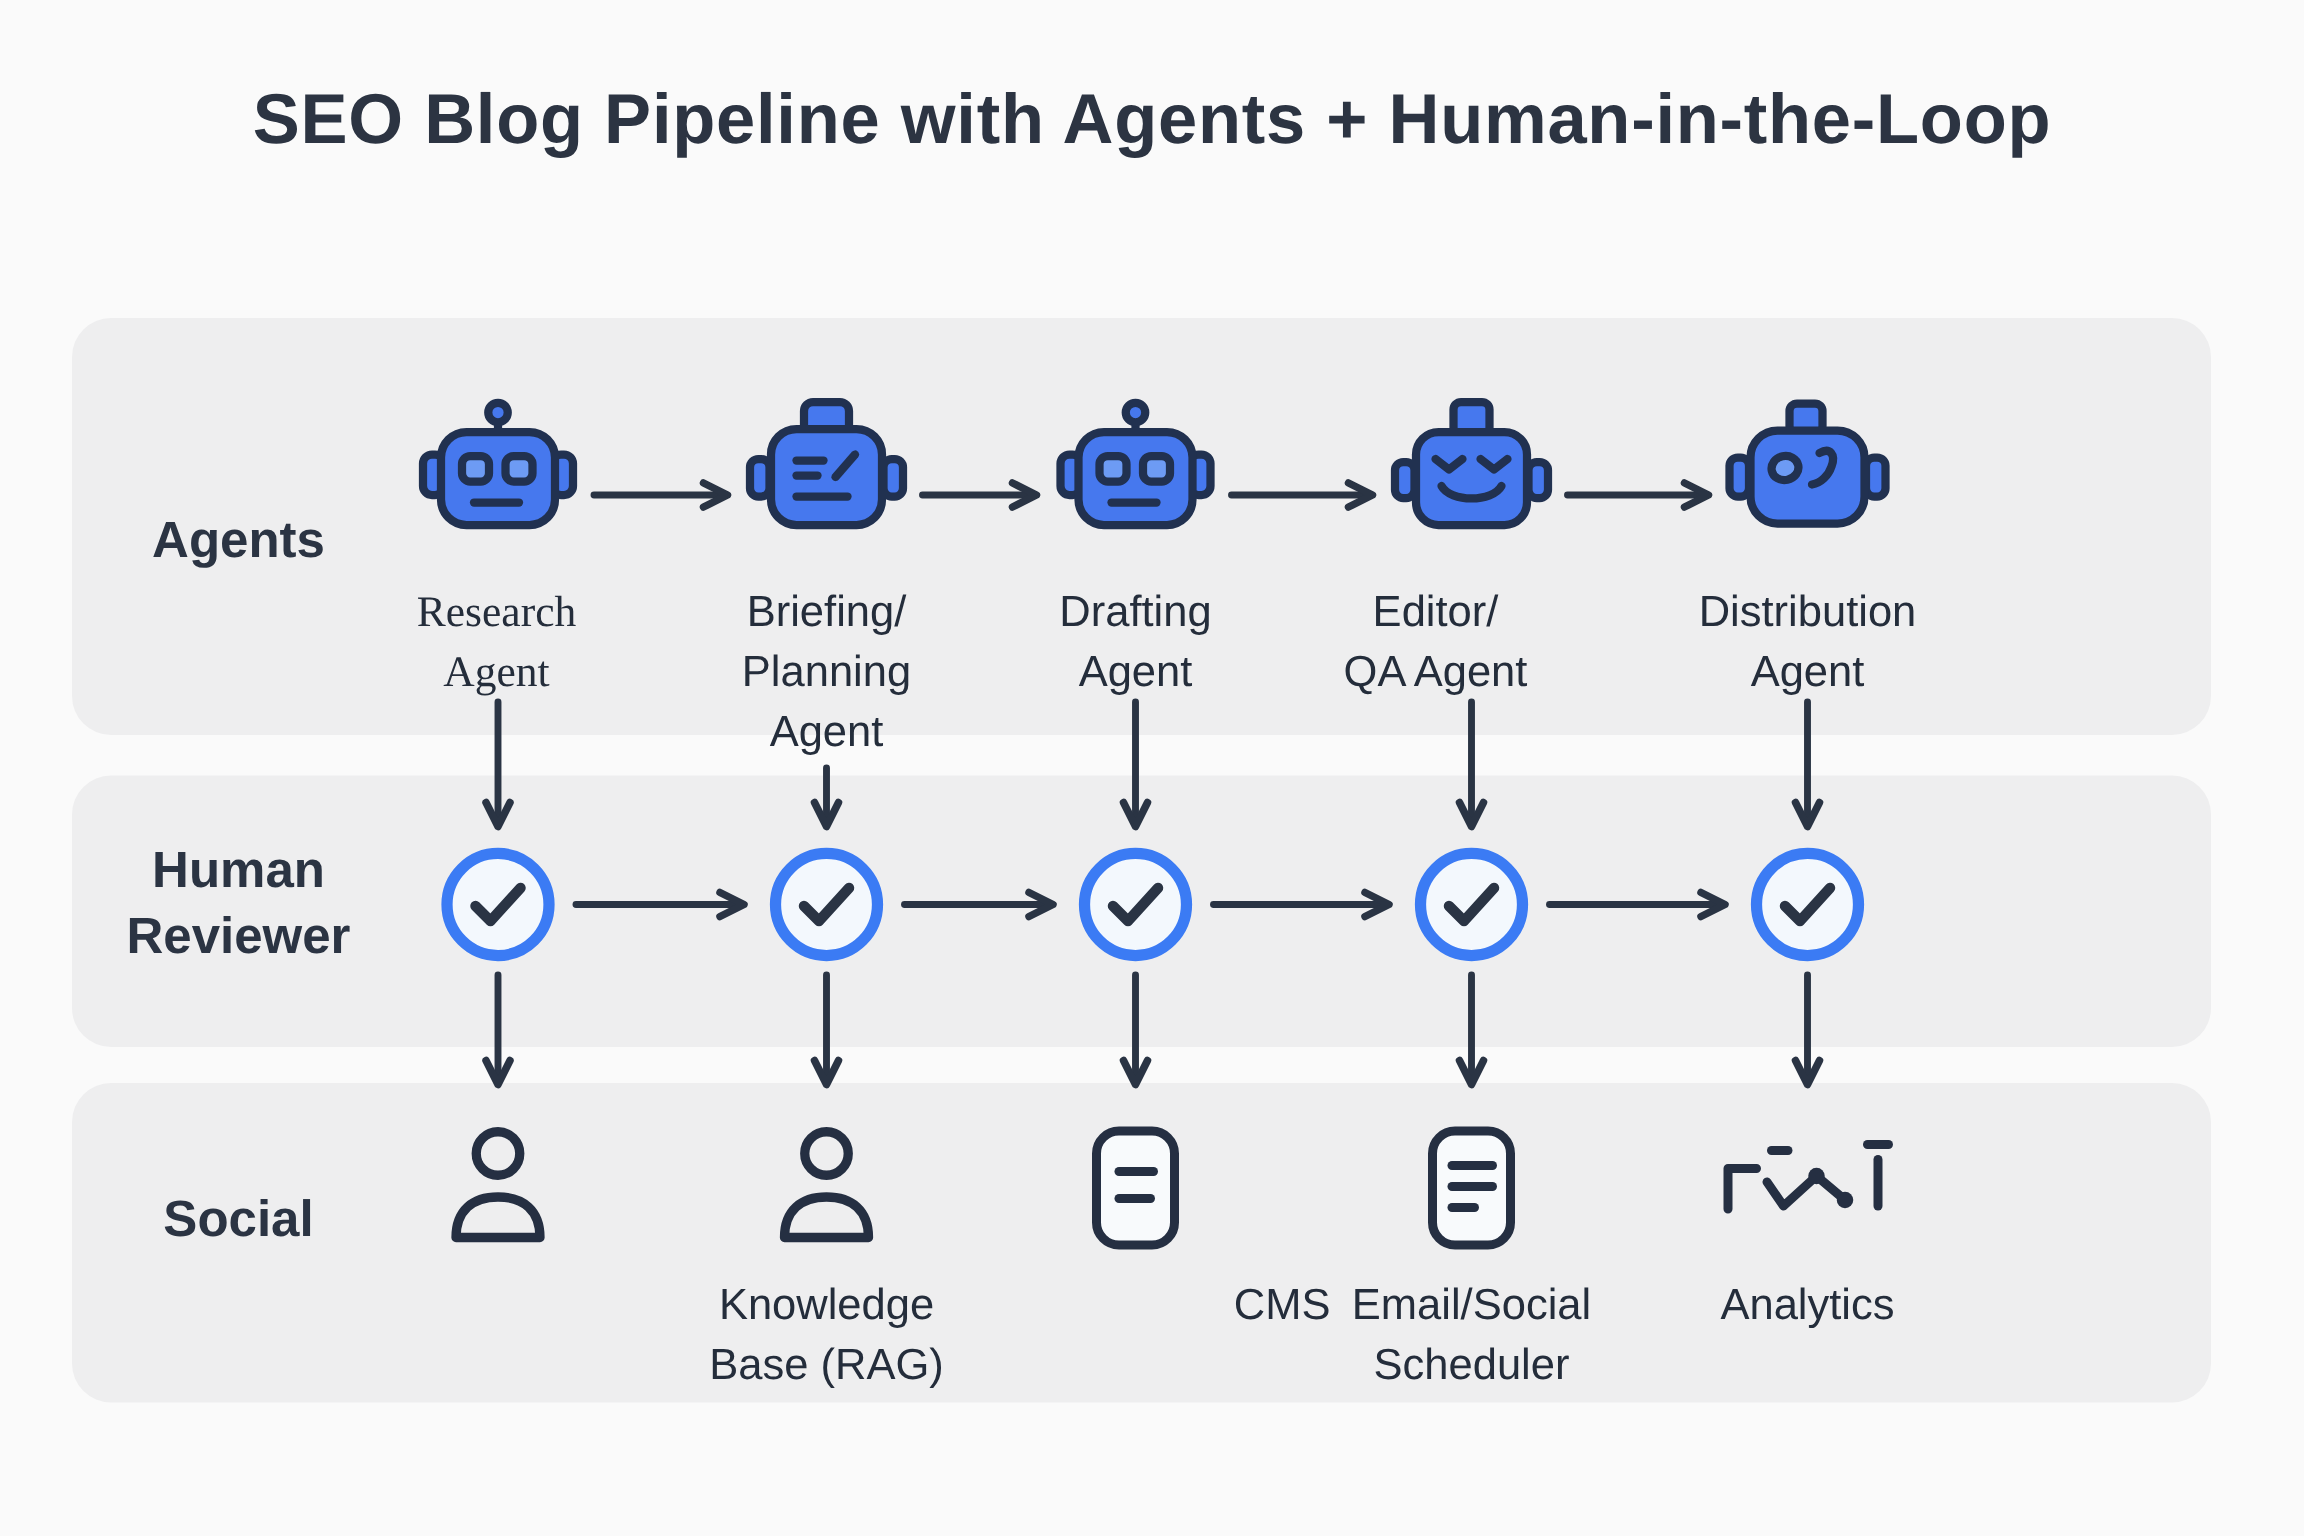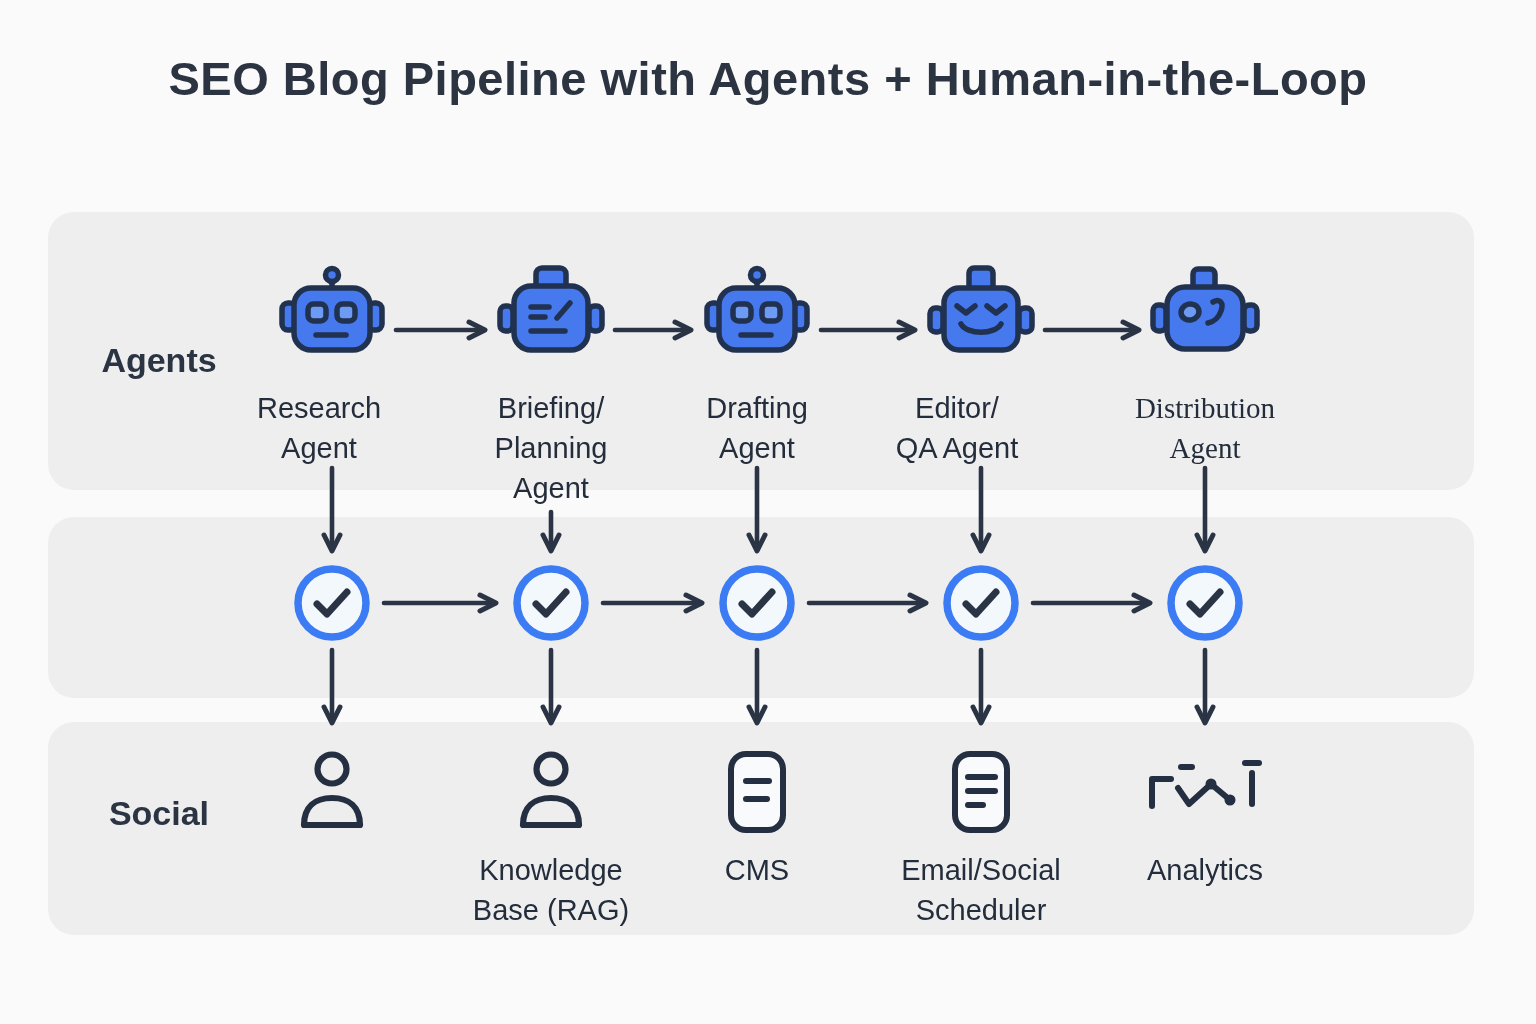--- a/index.html
+++ b/index.html
@@ -45,20 +45,22 @@
 
   <div class="title">
     <div>SEO Blog Pipeline with Agents + Human-in-the-Loop</div>
   </div>
 
   <div class="band agents"></div>
   <div class="band reviewer"></div>
   <div class="band tools"></div>
 
   <div class="row-label agents">Agents</div>
+  <div class="row-label reviewer">Human
+Reviewer</div>
   <div class="row-label tools">Social</div>
 
   <svg class="arrows" width="1536" height="1024">
     <defs>
       <marker id="ah" markerUnits="userSpaceOnUse" markerWidth="26" markerHeight="26" refX="13" refY="13" orient="auto">
         <path d="M4,5 L20,13 L4,21" fill="none" stroke="#2a3444" stroke-width="5" stroke-linecap="round" stroke-linejoin="round"></path>
       </marker>
     </defs>
     <g stroke="#2a3444" stroke-width="4.6" stroke-linecap="round">
 
@@ -151,30 +153,30 @@
         <rect x="46" y="7" width="22" height="20" rx="5" class="bfill"></rect>
         <rect x="6" y="43" width="13" height="26" rx="5.5" class="bfill"></rect>
         <rect x="97" y="43" width="13" height="26" rx="5.5" class="bfill"></rect>
         <rect x="20" y="25" width="76" height="62" rx="18" class="bfill"></rect>
         <ellipse cx="43" cy="50" rx="9" ry="8" class="efill" transform="rotate(-12 43 50)"></ellipse>
         <path d="M66,40 C73,36 77,41 74,49 C72,55 67,60 61,61" class="nofill"></path>
       </g>
     </svg>
   </div>
 
-  <div class="col-label agent-label" style="left:204px;">Research
+  <div class="col-label agent-label" style="left:216px;font-family:Liberation Serif, serif;">Research
 Agent</div>
   <div class="col-label agent-label" style="left:436px;">Briefing/
 Planning
 Agent</div>
   <div class="col-label agent-label" style="left:642px;">Drafting
 Agent</div>
   <div class="col-label agent-label" style="left:842px;">Editor/
 QA Agent</div>
-  <div class="col-label agent-label" style="left:1090px;font-family:Liberation Serif, serif;">Distribution
+  <div class="col-label agent-label" style="left:1090px;">Distribution
 Agent</div>
 
   <div class="abs" style="left:290px;top:561px;">
     <svg width="84" height="84" viewBox="0 0 84 84">
       <circle cx="42" cy="42" r="34" fill="#f3f8fd" stroke="#3b7bf4" stroke-width="7.5"></circle>
       <path d="M27,43 L37,53 L57,31" fill="none" stroke="#2a3444" stroke-width="7" stroke-linecap="round" stroke-linejoin="round"></path>
     </svg>
   </div>
   <div class="abs" style="left:509px;top:561px;">
     <svg width="84" height="84" viewBox="0 0 84 84">
@@ -249,18 +251,18 @@
         <line x1="108" y1="15" x2="108" y2="46"></line>
         <line x1="101" y1="5" x2="115" y2="5"></line>
       </g>
       <circle cx="67" cy="26" r="5.5" fill="#252f42"></circle>
       <circle cx="86" cy="42" r="5.5" fill="#252f42"></circle>
     </svg>
   </div>
 
   <div class="col-label tool-label" style="left:421px;">Knowledge
 Base (RAG)</div>
-  <div class="col-label tool-label" style="left:627px;">CMS</div>
+  <div class="col-label tool-label" style="left:627px;text-align:right;">CMS</div>
   <div class="col-label tool-label" style="left:1075px;">Analytics</div>
   <div class="col-label tool-label" style="left:851px;">Email/Social
 Scheduler</div>
 
 </div>
 
 </body></html>

